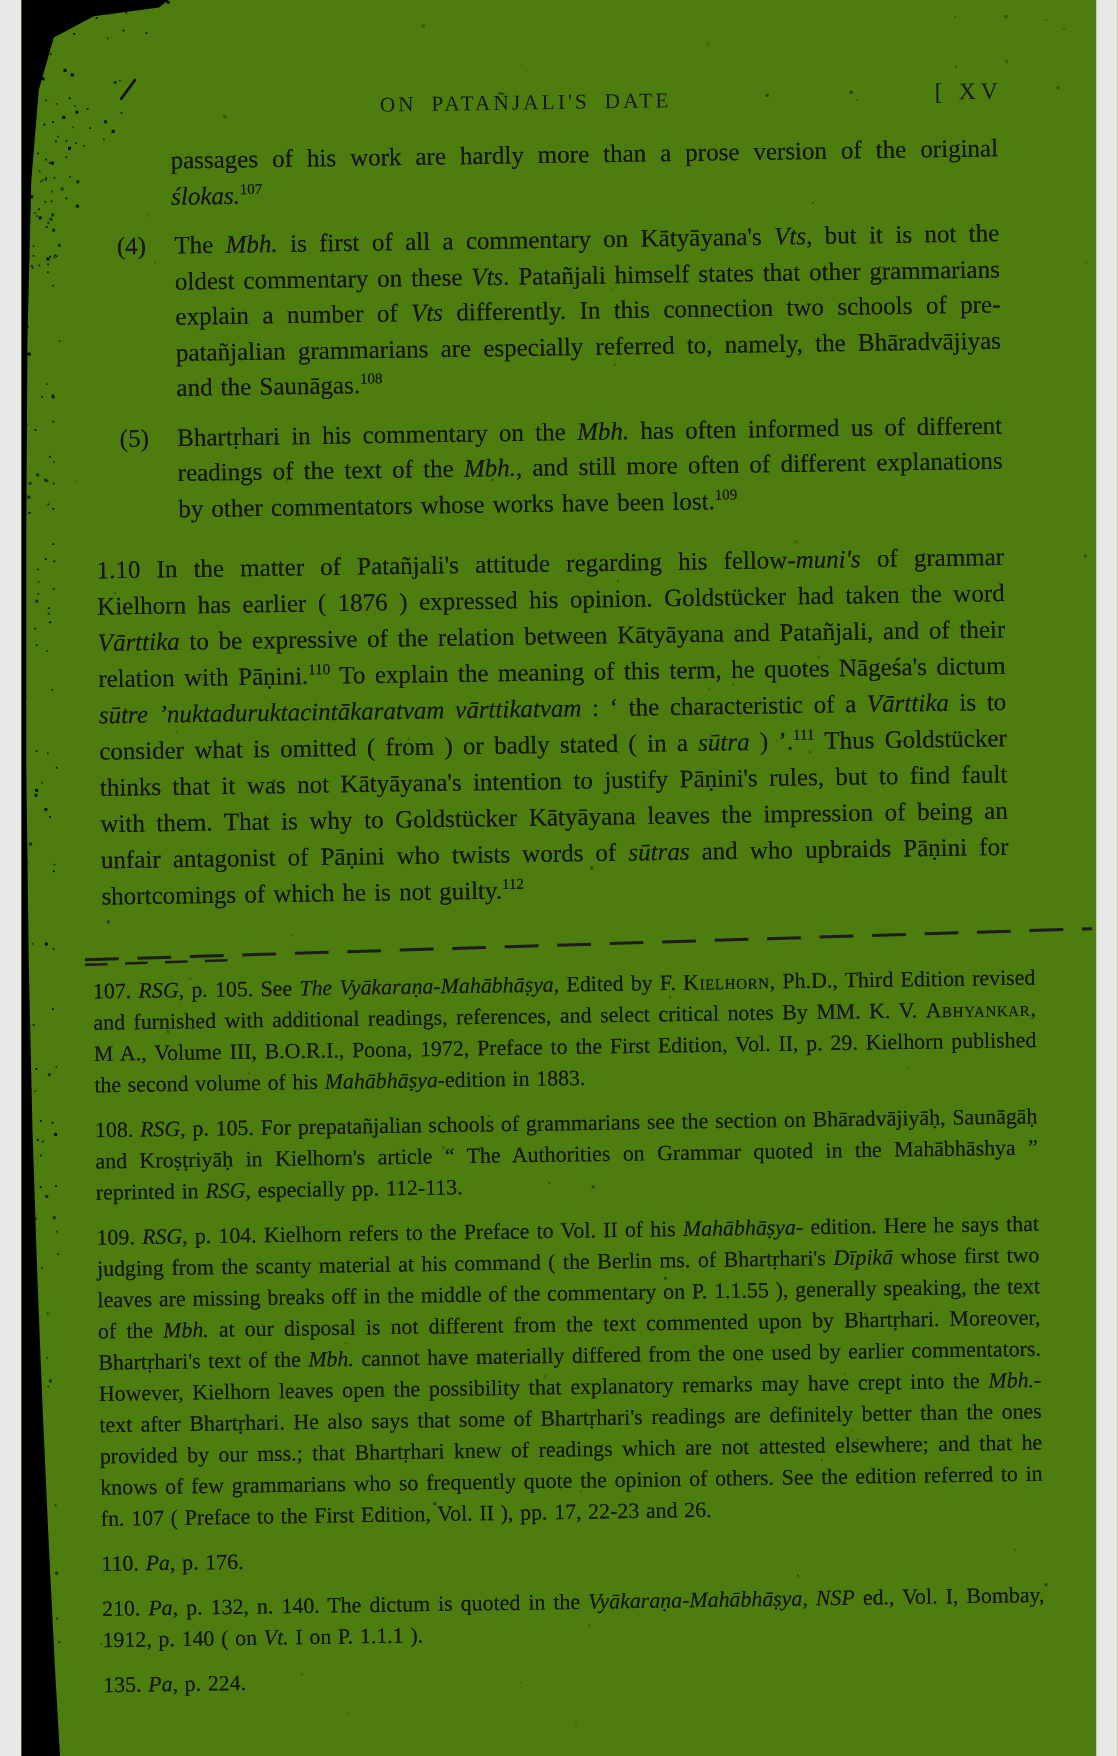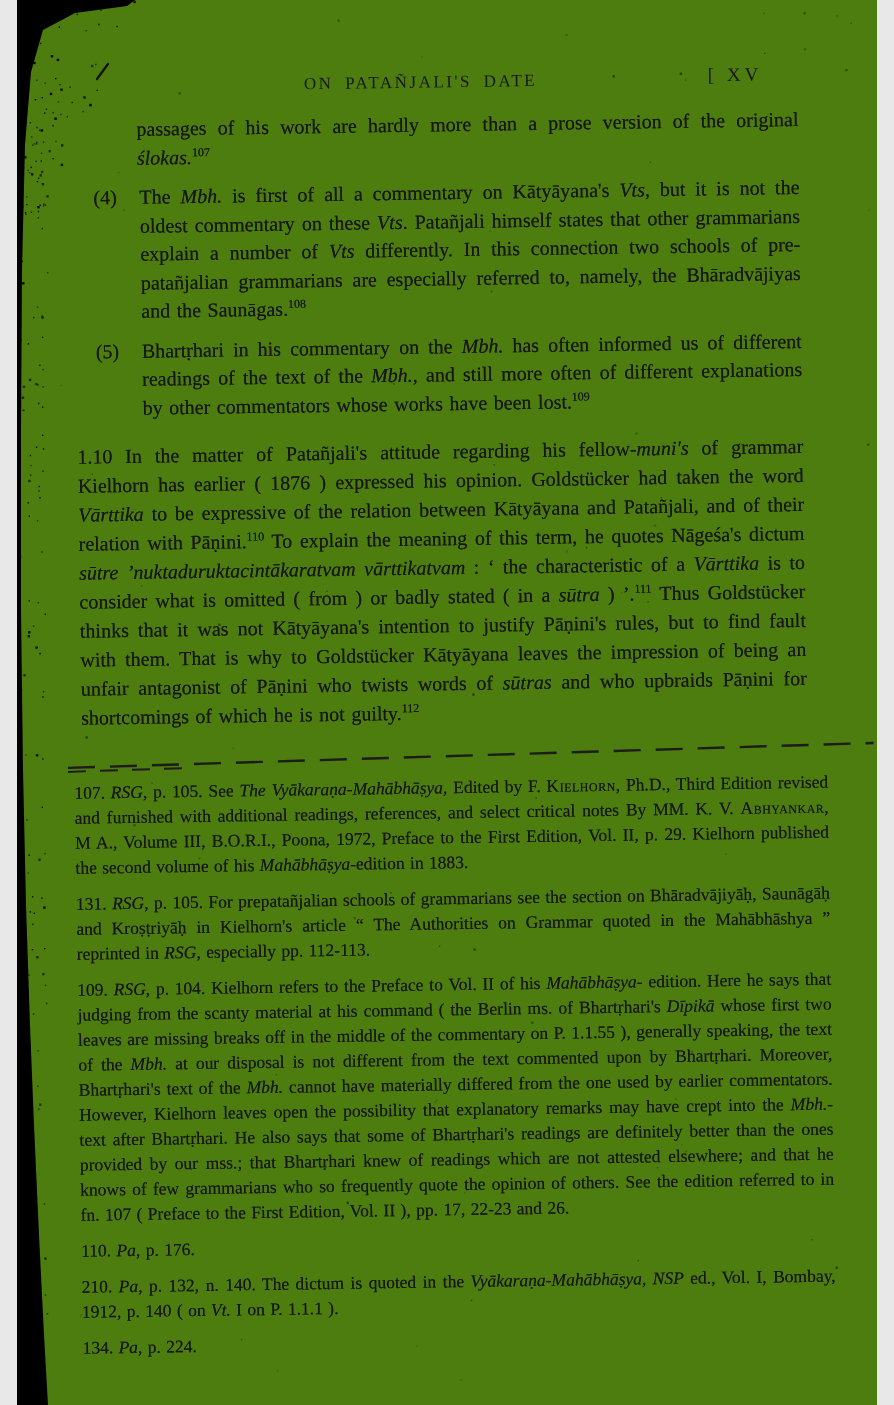--- a/index.html
+++ b/index.html
@@ -15,21 +15,21 @@
     transform-origin:447px 700px;
   }
   
   .running-head{position:absolute;top:72px;left:0;width:894px;height:30px;}
   .head-title{
     position:absolute;left:296px;top:0;
     font-size:17px;letter-spacing:2.5px;word-spacing:5px;
     font-weight:400;white-space:nowrap;
   }
   .page-num{
-    position:absolute;left:700px;top:-4px;
+    position:absolute;left:740px;top:-4px;
     font-size:19px;letter-spacing:4px;white-space:nowrap;
   }
   
   .text-block{position:absolute;top:110px;left:0;width:894px;}
   .bodytext{
     font-size:20px;line-height:28.5px;text-align:justify;
     word-spacing:1.5px;
     text-shadow:0 0 0.45px rgba(10,10,10,0.75);
   }
   p.cont{margin:0 0 0 128px;width:662px;}
@@ -388,22 +388,22 @@
 
       <p class="bodytext section"><span class="bd">1.10</span><span>  In the matter of Patañjali's attitude regarding his fellow-</span><span class="it">muni's</span><span> of grammar Kielhorn has earlier ( 1876 ) expressed his opinion. Goldstücker had taken the word </span><span class="it">Vārttika</span><span> to be expressive of the relation between Kātyāyana and Patañjali, and of their relation with Pāṇini.</span><sup>110</sup><span> To explain the meaning of this term, he quotes Nāgeśa's dictum </span><span class="it">sūtre ’nuktaduruktacintākaratvam vārttikatvam</span><span> : ‘ the characteristic of a </span><span class="it">Vārttika</span><span> is to consider what is omitted ( from ) or badly stated ( in a </span><span class="it">sūtra</span><span> ) ’.</span><sup>111</sup><span> Thus Goldstücker thinks that it was not Kātyāyana's intention to justify Pāṇini's rules, but to find fault with them. That is why to Goldstücker Kātyāyana leaves the impression of being an unfair antagonist of Pāṇini who twists words of </span><span class="it">sūtras</span><span> and who upbraids Pāṇini for shortcomings of which he is not guilty.</span><sup>112</sup></p>
 
       <svg class="fn-rule" width="812" height="24" viewBox="0 0 812 24">
         <line x1="2" y1="19" x2="808" y2="6" stroke="#1c1c1c" stroke-width="2.4" stroke-dasharray="27 15"></line>
         <line x1="2" y1="23" x2="120" y2="21" stroke="#1c1c1c" stroke-width="2" stroke-dasharray="18 14"></line>
       </svg>
 
       <div class="footnotes">
         <p class="fn"><span>107. </span><span class="it">RSG</span><span>, p. 105. See </span><span class="it">The Vyākaraṇa-Mahābhāṣya,</span><span> Edited by F. </span><span class="sc">Kielhorn</span><span>, Ph.D., Third Edition revised and furnished with additional readings, references, and select critical notes By MM. K. V. </span><span class="sc">Abhyankar</span><span>, M A., Volume III, B.O.R.I., Poona, 1972, Preface to the First Edition, Vol. II, p. 29. Kielhorn published the second volume of his </span><span class="it">Mahābhāṣya-</span><span>edition in 1883.</span></p>
-        <p class="fn"><span>131. </span><span class="it">RSG</span><span>, p. 105. For prepatañjalian schools of grammarians see the section on Bhāradvājiyāḥ, Saunāgāḥ and Kroṣṭriyāḥ in Kielhorn's article “ The Authorities on Grammar quoted in the Mahābhāshya ” reprinted in </span><span class="it">RSG</span><span>, especially pp. 112-113.</span></p>
+        <p class="fn"><span>108. </span><span class="it">RSG</span><span>, p. 105. For prepatañjalian schools of grammarians see the section on Bhāradvājiyāḥ, Saunāgāḥ and Kroṣṭriyāḥ in Kielhorn's article “ The Authorities on Grammar quoted in the Mahābhāshya ” reprinted in </span><span class="it">RSG</span><span>, especially pp. 112-113.</span></p>
         <p class="fn"><span>109. </span><span class="it">RSG</span><span>, p. 104. Kielhorn refers to the Preface to Vol. II of his </span><span class="it">Mahābhāṣya-</span><span> edition. Here he says that judging from the scanty material at his command ( the Berlin ms. of Bhartṛhari's </span><span class="it">Dīpikā</span><span> whose first two leaves are missing breaks off in the middle of the commentary on P. 1.1.55 ), generally speaking, the text of the </span><span class="it">Mbh.</span><span> at our disposal is not different from the text commented upon by Bhartṛhari. Moreover, Bhartṛhari's text of the </span><span class="it">Mbh.</span><span> cannot have materially differed from the one used by earlier commentators. However, Kielhorn leaves open the possibility that explanatory remarks may have crept into the </span><span class="it">Mbh.</span><span>-text after Bhartṛhari. He also says that some of Bhartṛhari's readings are definitely better than the ones provided by our mss.; that Bhartṛhari knew of readings which are not attested elsewhere; and that he knows of few grammarians who so frequently quote the opinion of others. See the edition referred to in fn. 107 ( Preface to the First Edition, Vol. II ), pp. 17, 22-23 and 26.</span></p>
         <p class="fn"><span>110. </span><span class="it">Pa</span><span>, p. 176.</span></p>
         <p class="fn"><span>210. </span><span class="it">Pa,</span><span> p. 132, n. 140. The dictum is quoted in the </span><span class="it">Vyākaraṇa-Mahābhāṣya,</span><span> </span><span class="it">NSP</span><span> ed., Vol. I, Bombay, 1912, p. 140 ( on </span><span class="it">Vt.</span><span> I on P. 1.1.1 ).</span></p>
-        <p class="fn"><span>134. </span><span class="it">Pa</span><span>, p. 224.</span></p>
+        <p class="fn"><span>135. </span><span class="it">Pa</span><span>, p. 224.</span></p>
       </div>
 
     </div>
   </div>
 </div>
 
 </body></html>

